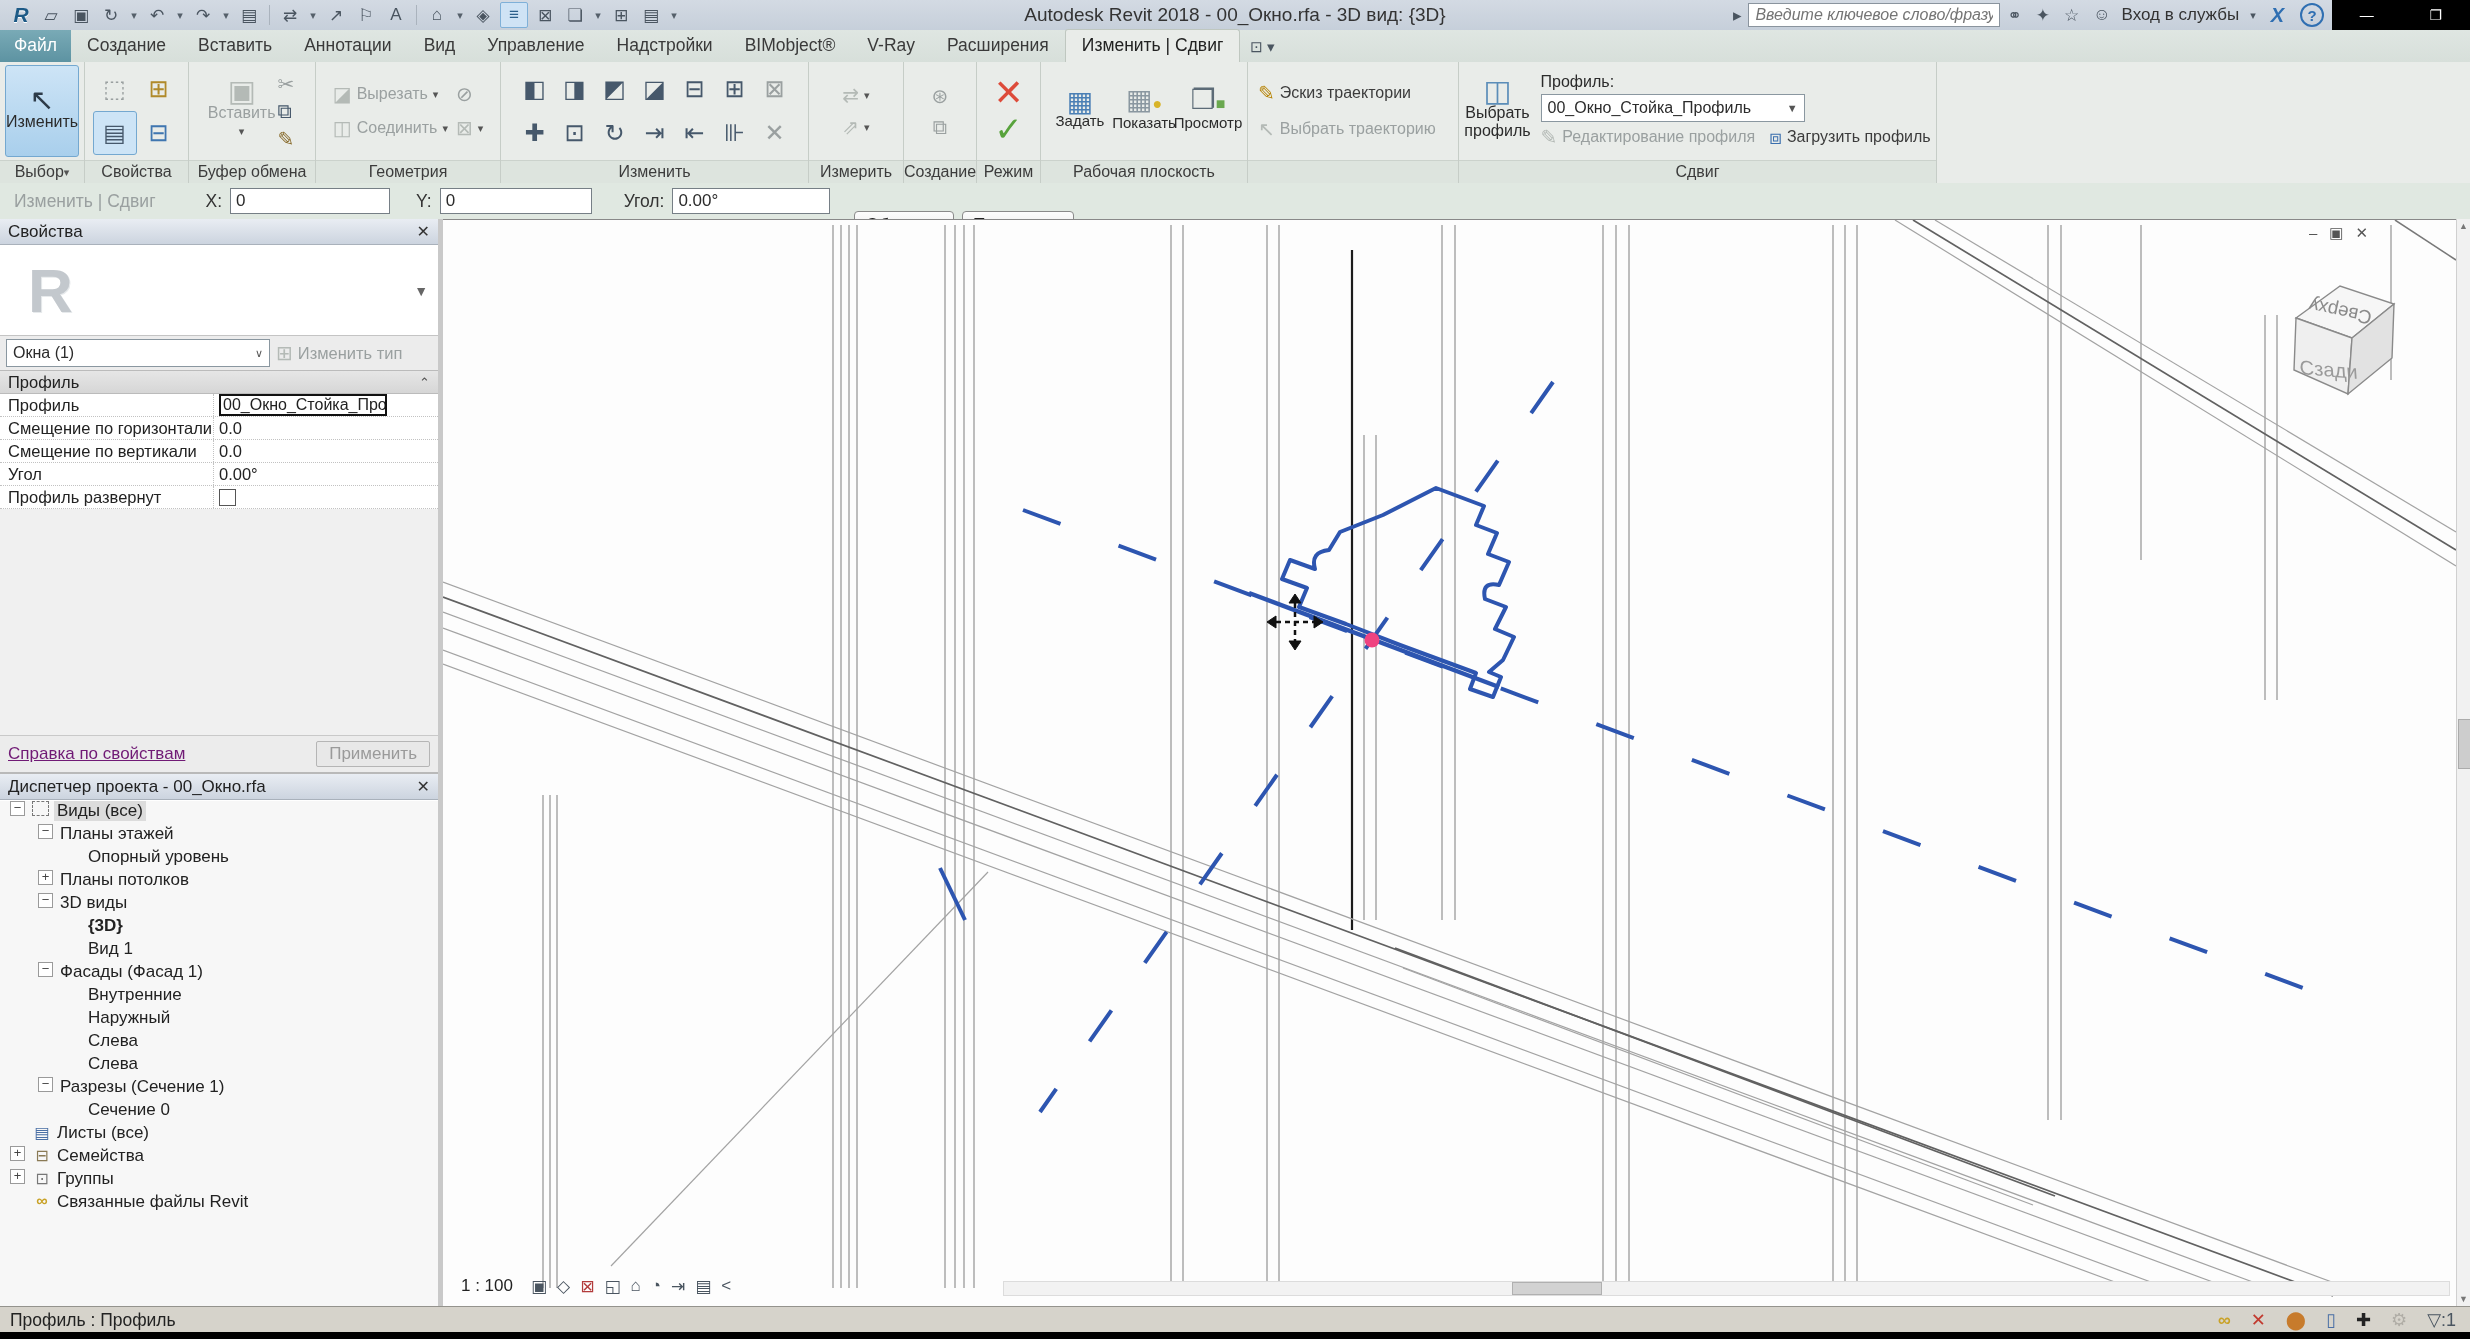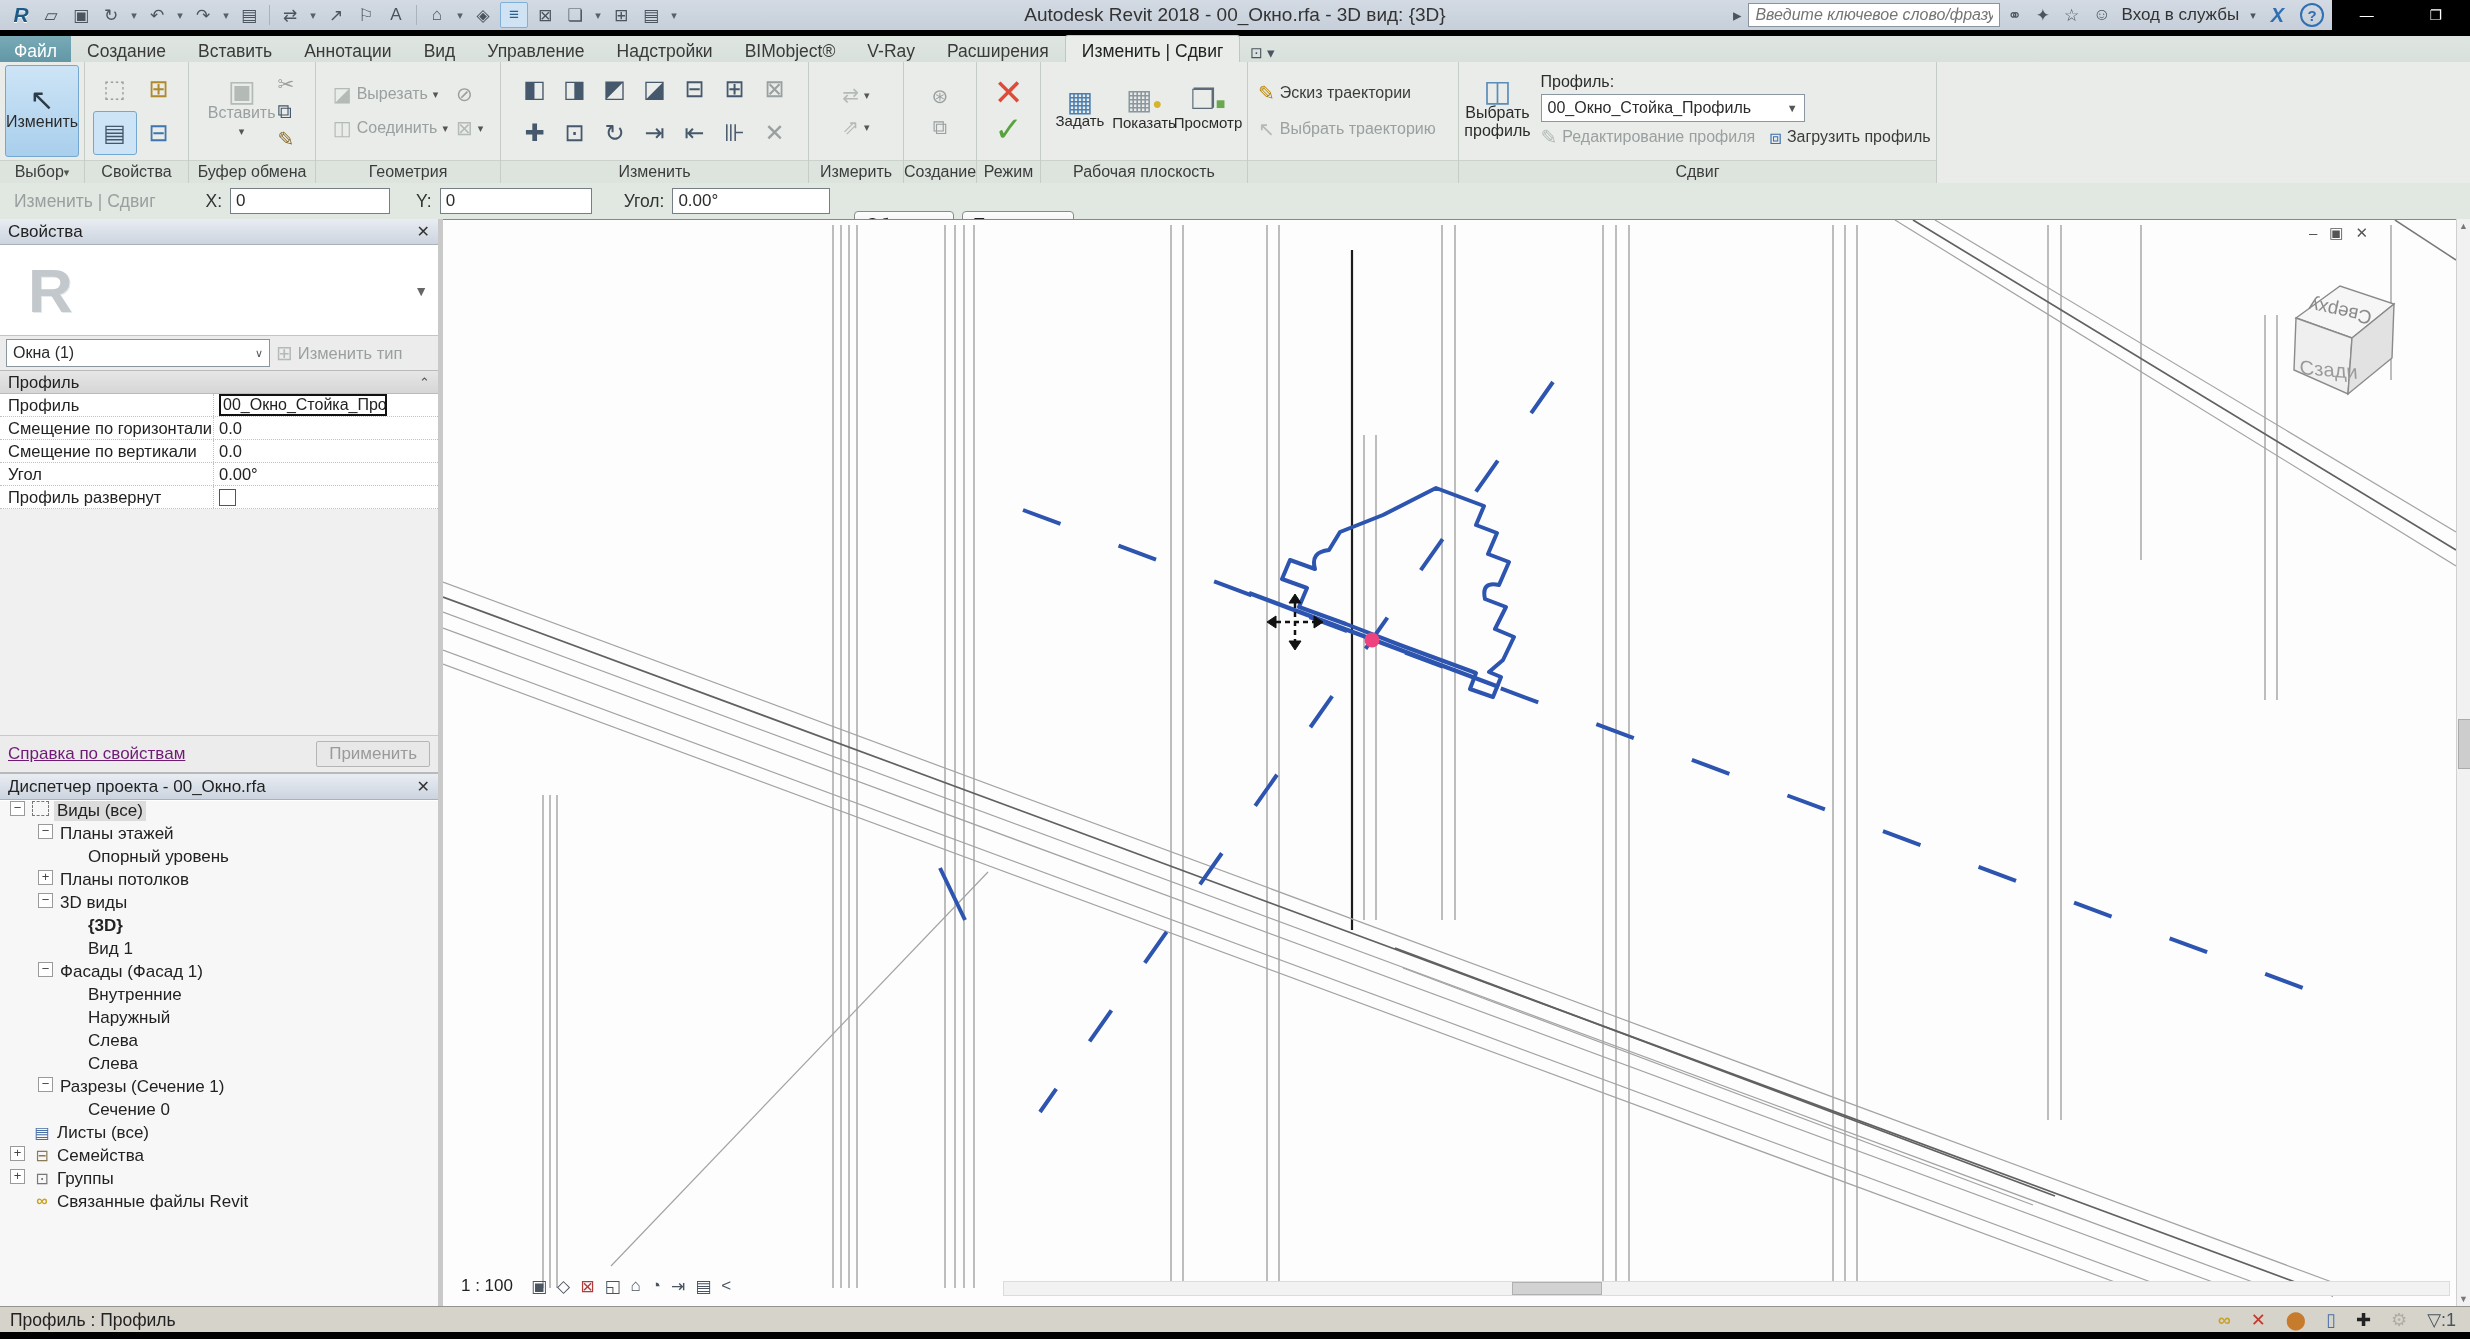--- a/index.html
+++ b/index.html
@@ -22,21 +22,21 @@
   #searchbox{width:238px;height:22px;background:#fff;border:1px solid #8a949e;font-size:16px;
              font-style:italic;color:#888;padding:0 6px;}
   .tbicon{margin:0 7px;color:#4a5560;font-size:17px;}
   #signin{color:#333;font-size:17px;margin:0 4px;}
   #exchange-x{color:#2f6fb2;font-weight:bold;font-style:italic;font-size:20px;margin:0 8px;}
   #help-q{width:20px;height:20px;border:2px solid #2f6fb2;border-radius:50%;color:#2f6fb2;
           font-weight:bold;font-size:15px;display:flex;align-items:center;justify-content:center;margin:0 8px;}
   #winbtns{width:138px;height:30px;background:#000;display:flex;align-items:center;
            justify-content:space-around;color:#fff;font-size:14px;}
   
-  #tabrow{left:0;top:36px;width:2470px;height:32px;background:linear-gradient(#dfe6e2,#d7dfda);
+  #tabrow{left:0;top:30px;width:2470px;height:32px;background:linear-gradient(#dfe6e2,#d7dfda);
           display:flex;align-items:flex-end;font-size:17.5px;}
   .tab{padding:5px 16px 6px 16px;color:#3a3a3a;white-space:nowrap;}
   .tab.file{background:linear-gradient(#79aab6,#5d93a2);color:#fff;padding:5px 14px 6px 14px;}
   .tab.active{background:#e9ece9;border:1px solid #bfc7c0;border-bottom:none;border-radius:3px 3px 0 0;color:#222;}
   .tab-mod{margin-left:10px;color:#4a5560;font-size:15px;padding-bottom:6px;}
   
   #ribbon{left:0;top:62px;width:2470px;height:121px;background:#e9ece9;border-bottom:1px solid #b9c0ba;
           display:flex;}
   .panel{height:121px;border-right:1px solid #c6cdc7;display:flex;flex-direction:column;flex:0 0 auto;}
   .pbody{flex:1;display:flex;align-items:center;justify-content:center;padding:2px 3px;}

